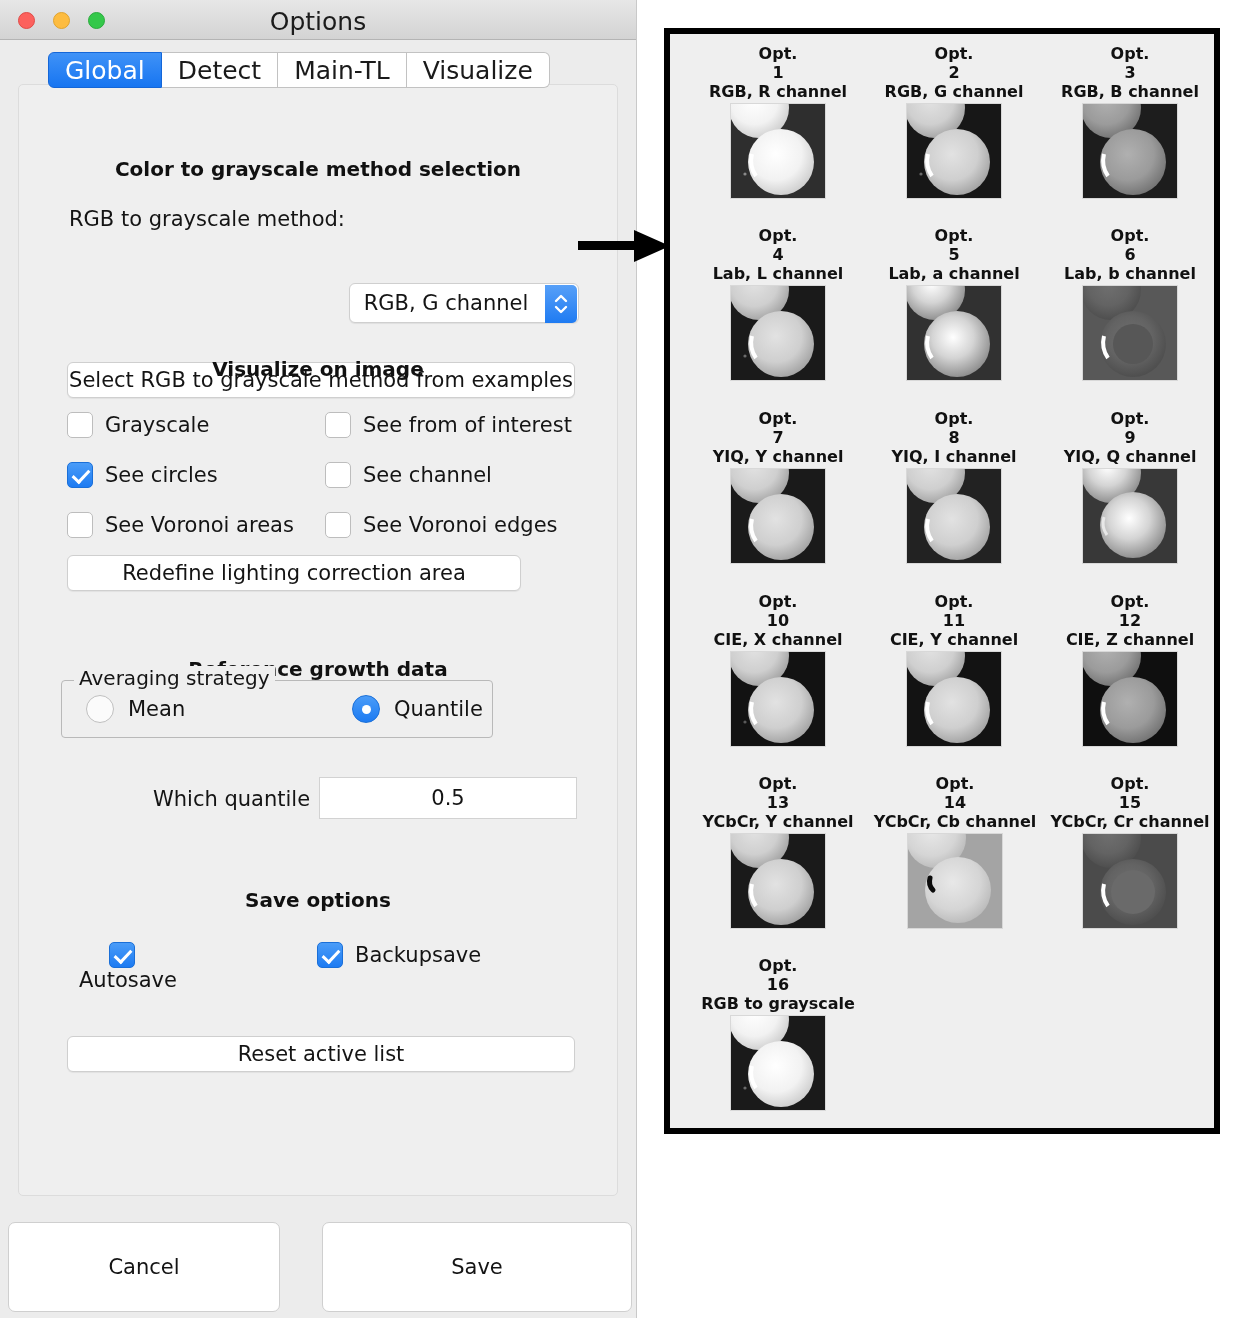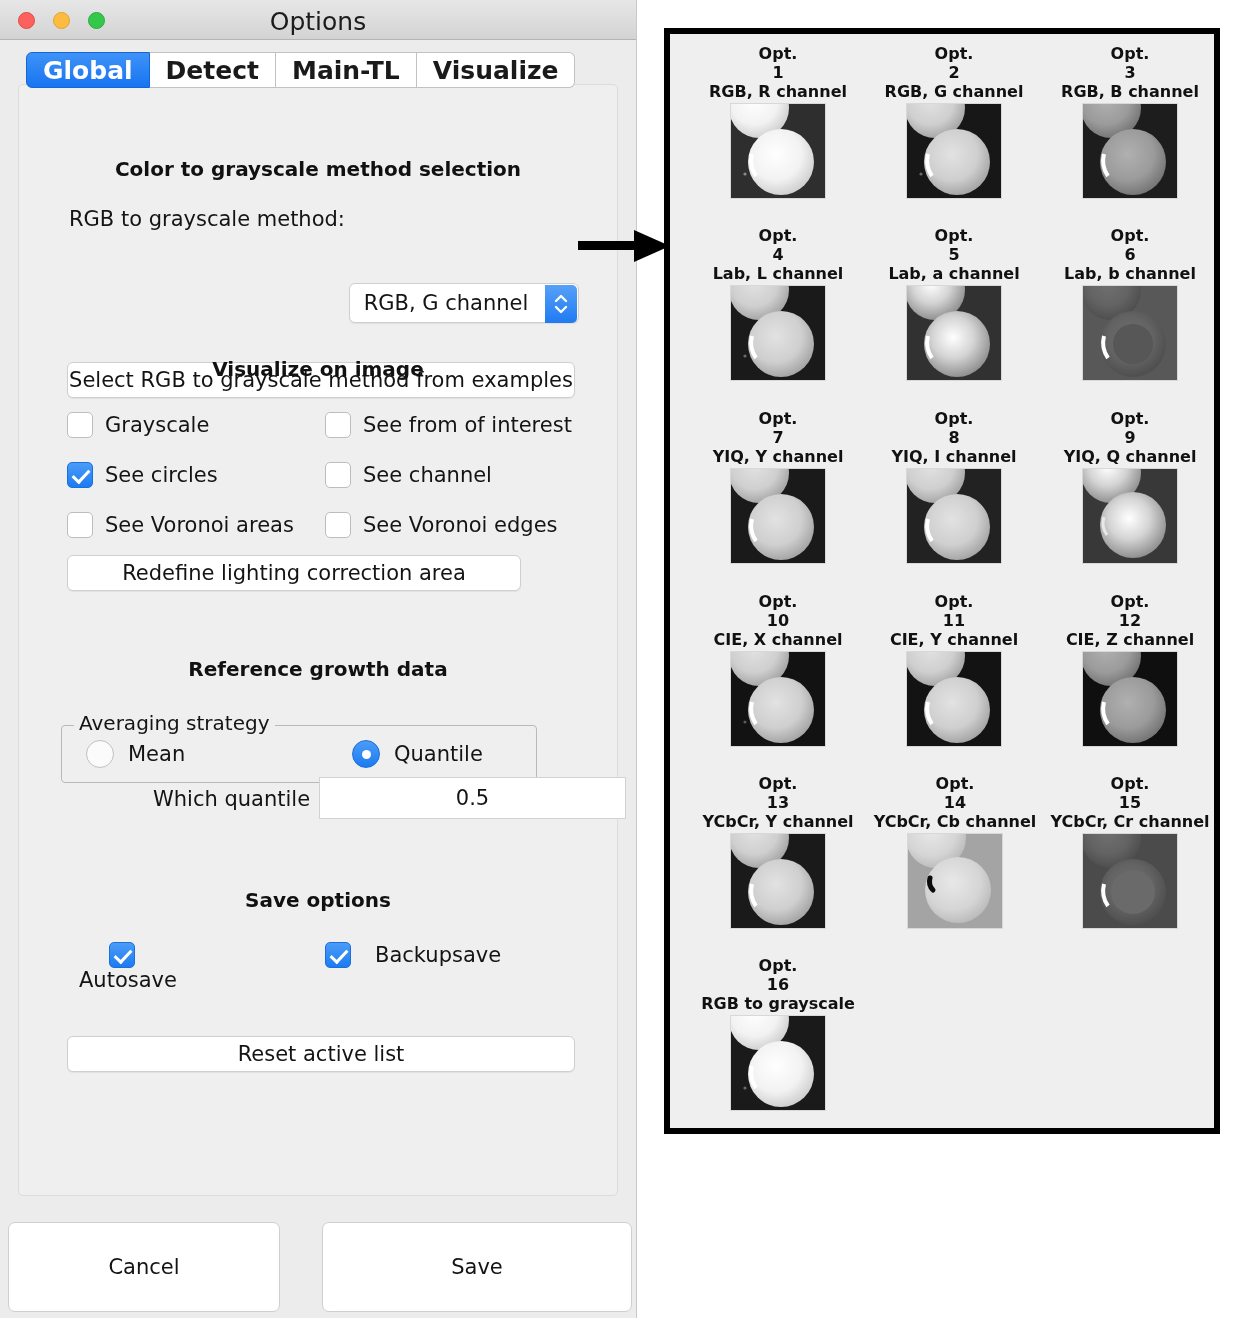--- a/index.html
+++ b/index.html
@@ -30,24 +30,23 @@
   .traffic.yellow{ left: 53px;  background: #fdbc40; border: 1px solid #e0a32e; }
   .traffic.green { left: 88px;  background: #34c84a; border: 1px solid #2bab3d; }
   #window-title {
     position: absolute; left: 0; right: 0; top: 7px;
     text-align: center; font-size: 25px; color: #1c1c1c;
     font-family: "DejaVu Sans", sans-serif;
   }
 
   
   #tabstrip {
-    position: absolute; left: 26px; top: 52px;
+    position: absolute; left: 48px; top: 52px;
     height: 36px; display: flex;
     z-index: 5;
-    font-weight: bold;
   }
   .tab {
     height: 36px;
     padding: 0 16px;
     display: flex; align-items: center; justify-content: center;
     font-size: 25px;
     background: #ffffff;
     border: 1px solid #c2c2c2;
     border-left: none;
     color: #1a1a1a;
@@ -183,21 +182,21 @@
     background: #ffffff;
   }
   .radio-label {
     margin-left: 14px;
     font-size: 21px; color: #141414;
     font-family: "DejaVu Sans", sans-serif;
   }
 
   #quantile-field {
     position: absolute; left: 318px; top: 782px;
-    width: 307px; height: 42px;
+    width: 258px; height: 42px;
     background: #ffffff;
     border: 1px solid #d2d2d2;
     display: flex; align-items: center; justify-content: center;
     font-size: 21px; color: #141414;
     font-family: "DejaVu Sans", sans-serif;
   }
 
   
   .bigbtn {
     position: absolute; top: 1222px;
@@ -304,21 +303,21 @@
       </div>
       <div class="cbrow" style="left:306px; top:427px;">
         <div class="cbox"></div>
         <div class="cblabel">See Voronoi edges</div>
       </div>
 
       <div class="wbtn" style="left:48px; top:470px; width:454px; height:36px;">Redefine lighting correction area</div>
 
       <div class="section-head" style="top:572px;">Reference growth data</div>
 
-      <div id="groupbox" style="left:42px; top:640px; width:476px; height:58px;">
+      <div id="groupbox" style="left:42px; top:595px; width:432px; height:58px;">
         <div id="groupbox-title">Averaging strategy</div>
         <div class="radio-row" style="left:24px; top:14px;">
           <div class="radio"></div>
           <div class="radio-label">Mean</div>
         </div>
         <div class="radio-row" style="left:290px; top:14px;">
           <div class="radio sel"></div>
           <div class="radio-label">Quantile</div>
         </div>
       </div>
@@ -326,21 +325,21 @@
       <div class="lbl" style="left:134px; top:702px;">Which quantile</div>
 
       <div id="quantile-field" style="left:300px; top:692px;">0.5</div>
 
       <div class="section-head" style="top:803px;">Save options</div>
 
       <div class="cbrow" style="left:48px; top:857px;flex-direction:column;">
         <div class="cbox checked"></div>
         <div class="cblabel">Autosave</div>
       </div>
-      <div class="cbrow" style="left:306px; top:857px;gap:12px;">
+      <div class="cbrow" style="left:298px; top:857px;">
         <div class="cbox checked"></div>
         <div class="cblabel">Backupsave</div>
       </div>
 
       <div class="wbtn" style="left:48px; top:951px; width:508px; height:36px;">Reset active list</div>
     </div>
 
     <div class="bigbtn" style="left:8px; width:272px;">Cancel</div>
     <div class="bigbtn" style="left:322px; width:310px;">Save</div>
   </div>

